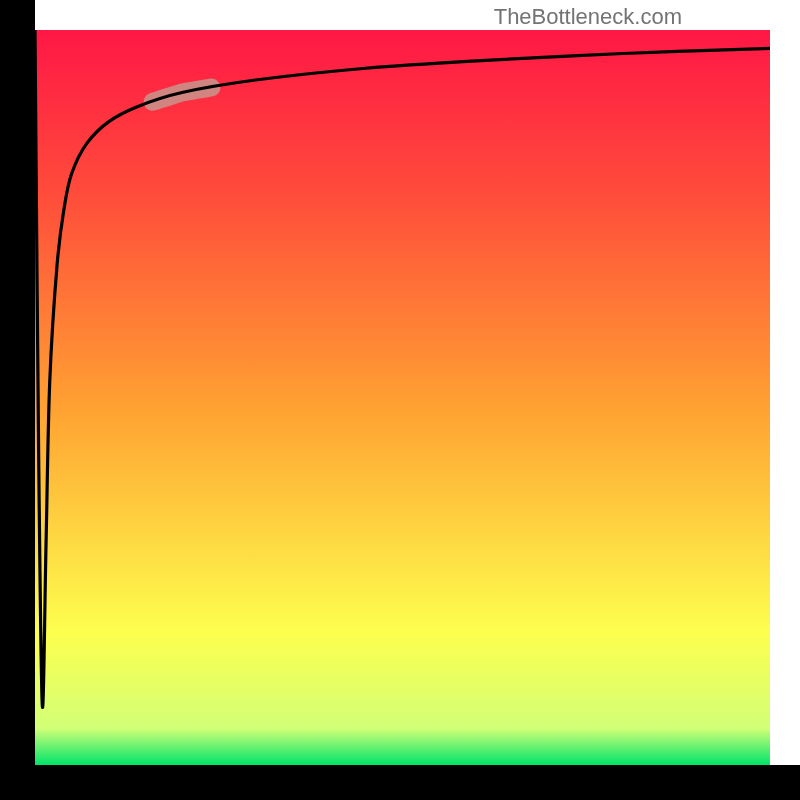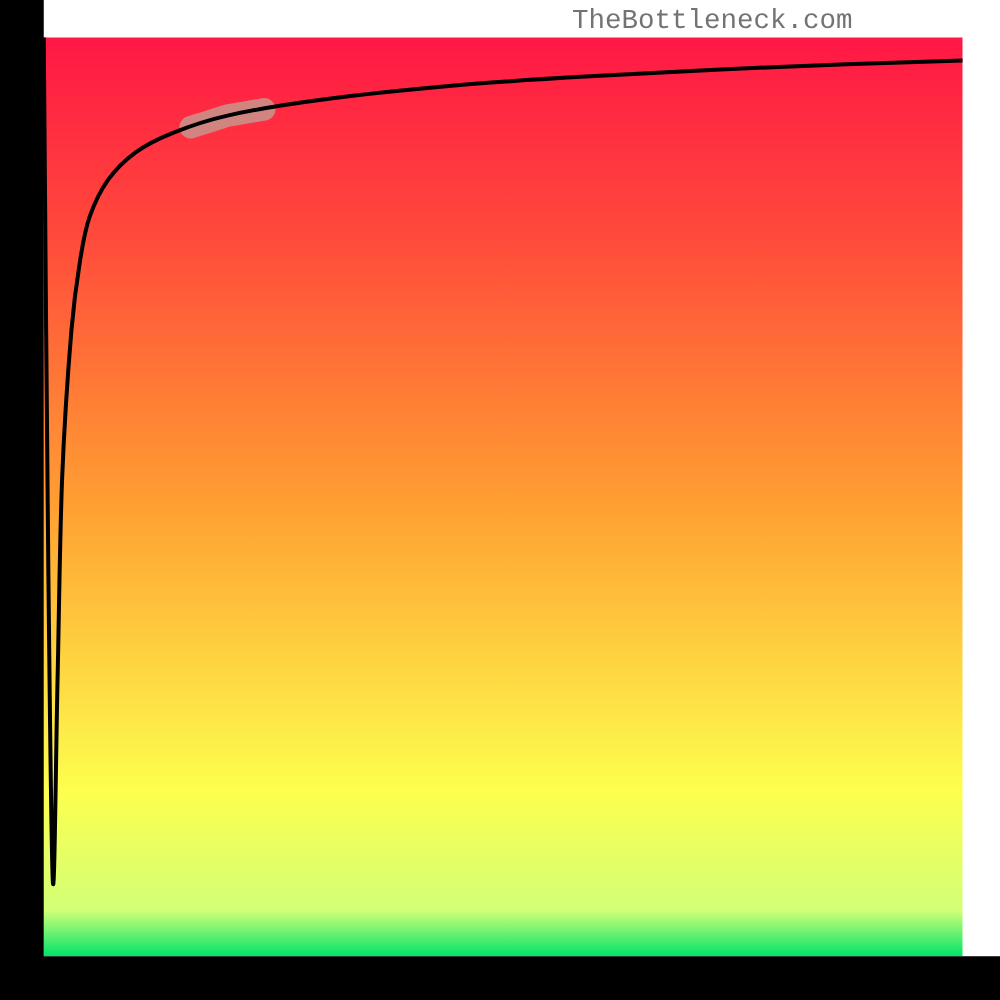--- a/index.html
+++ b/index.html
@@ -8,21 +8,20 @@
     width: 800px;
     height: 800px;
     background: #ffffff;
     overflow: hidden;
     font-family: Arial, Helvetica, sans-serif;
   }
   .container {
     position: relative;
     width: 692px;
     height: 800px;
-    font-family: Liberation Mono, monospace;
   }
   .watermark {
     position: absolute;
     top: 4px;
     right: 10px;
     color: #737373;
     font-size: 22px;
     z-index: 20;
   }
   .plot {

